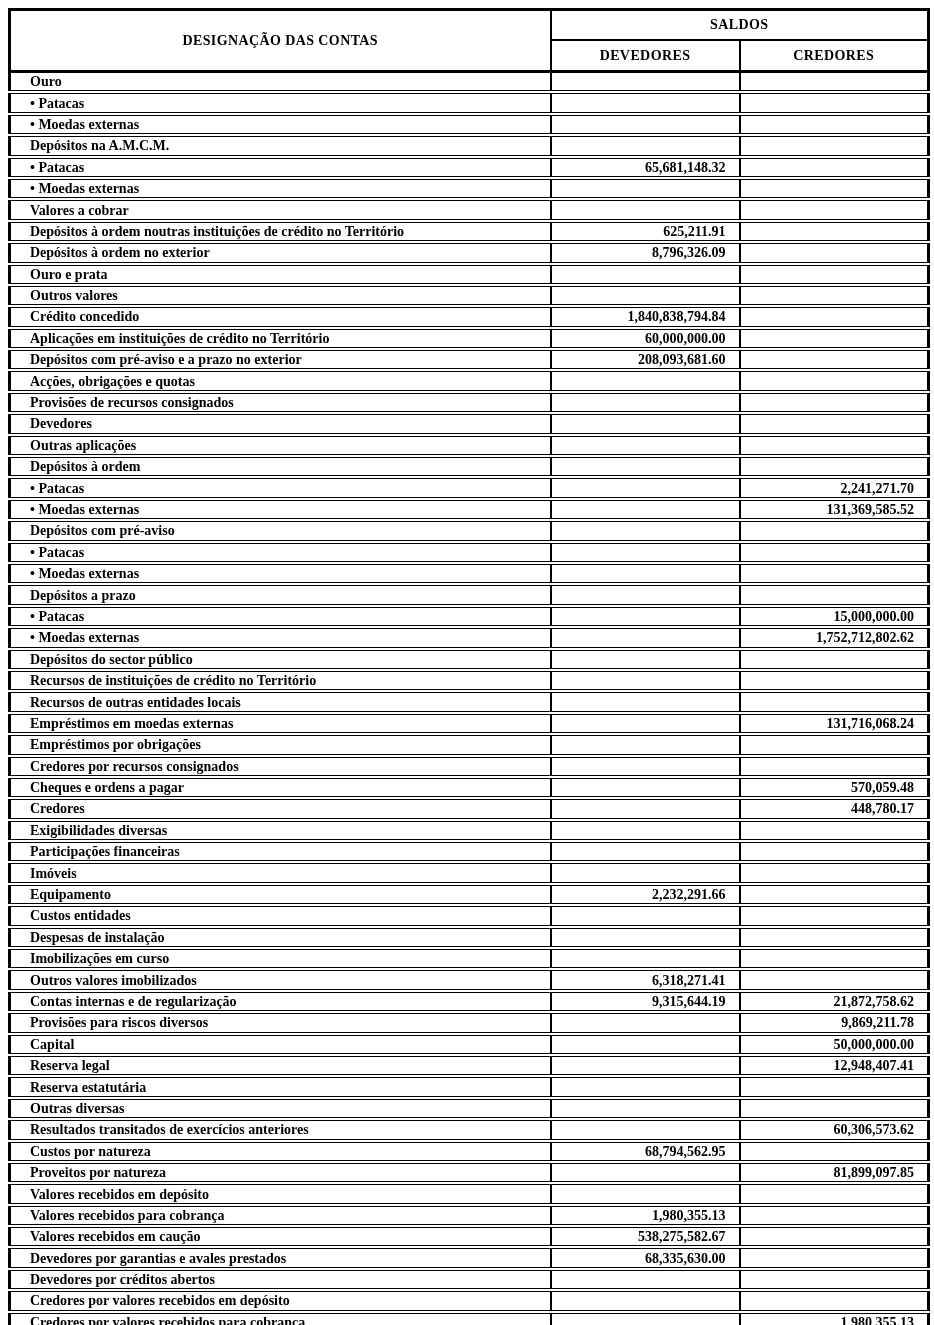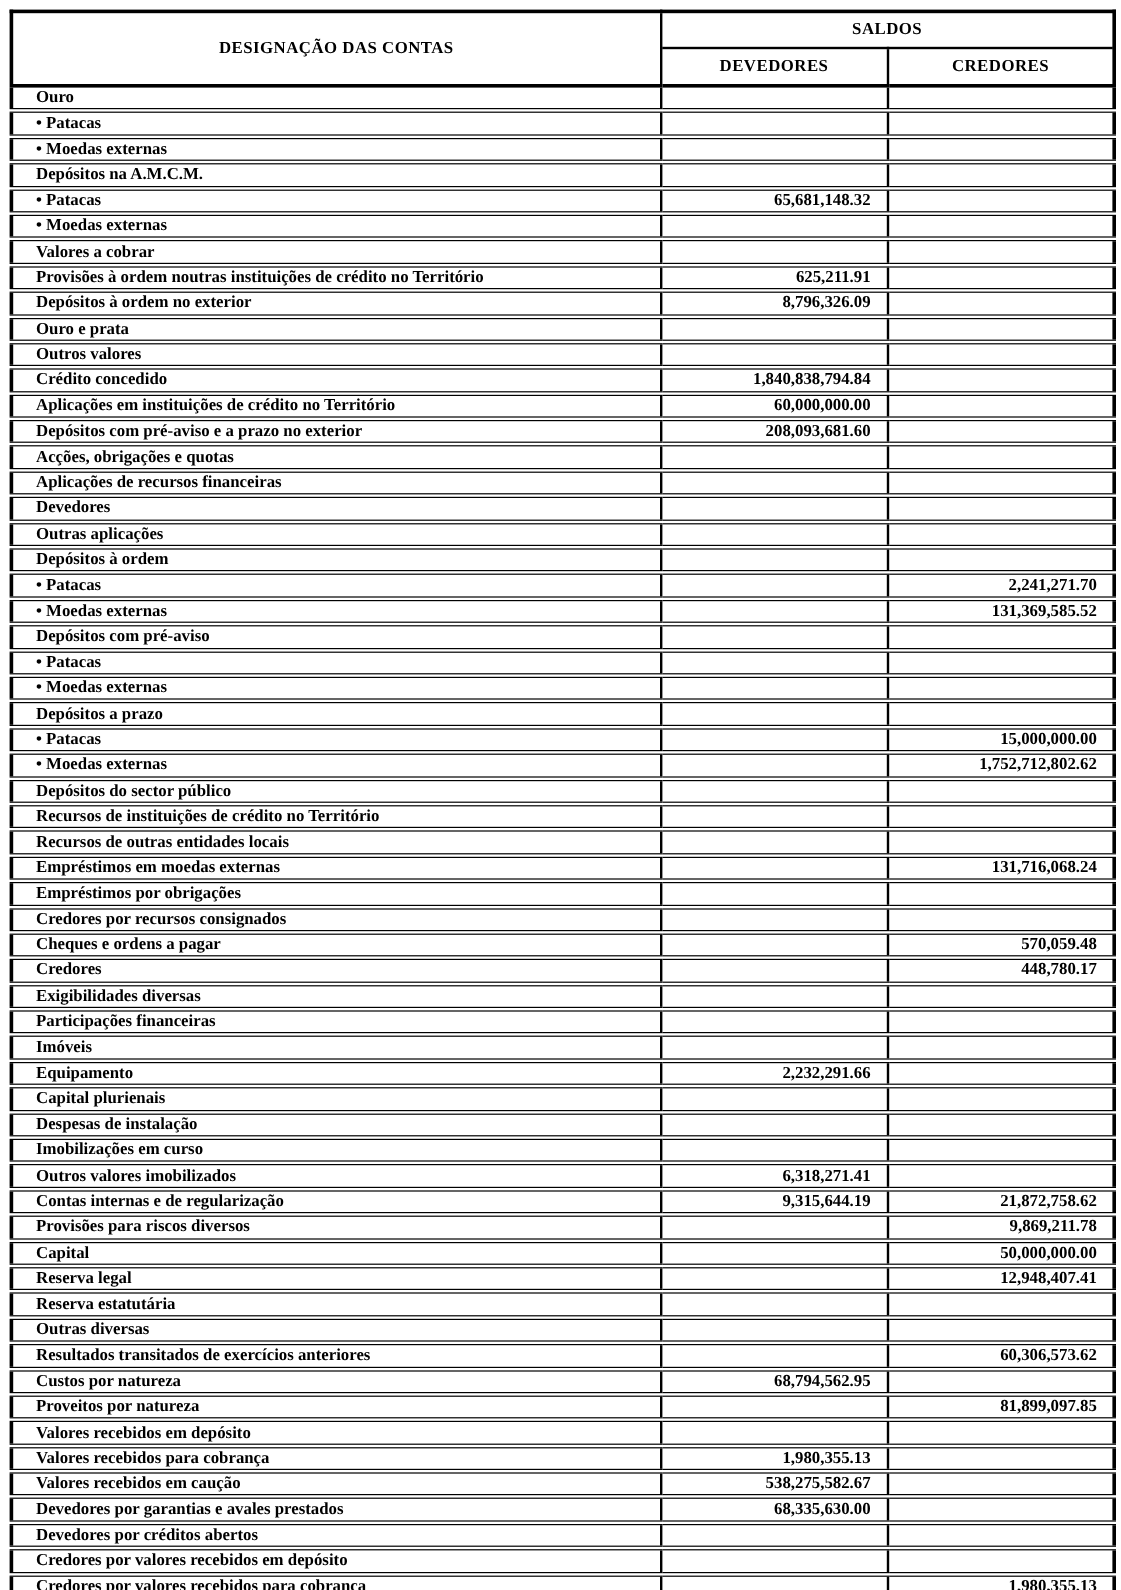--- a/index.html
+++ b/index.html
@@ -110,21 +110,21 @@
           <td class="lbl">• Moedas externas</td>
           <td class="num"></td>
           <td class="num"></td>
         </tr>
         <tr>
           <td class="lbl">Valores a cobrar</td>
           <td class="num"></td>
           <td class="num"></td>
         </tr>
         <tr>
-          <td class="lbl">Provisões à ordem noutras instituições de crédito no Território</td>
+          <td class="lbl">Depósitos à ordem noutras instituições de crédito no Território</td>
           <td class="num">625,211.91</td>
           <td class="num"></td>
         </tr>
         <tr>
           <td class="lbl">Depósitos à ordem no exterior</td>
           <td class="num">8,796,326.09</td>
           <td class="num"></td>
         </tr>
         <tr>
           <td class="lbl">Ouro e prata</td>
@@ -150,21 +150,21 @@
           <td class="lbl">Depósitos com pré-aviso e a prazo no exterior</td>
           <td class="num">208,093,681.60</td>
           <td class="num"></td>
         </tr>
         <tr>
           <td class="lbl">Acções, obrigações e quotas</td>
           <td class="num"></td>
           <td class="num"></td>
         </tr>
         <tr>
-          <td class="lbl">Aplicações de recursos financeiras</td>
+          <td class="lbl">Provisões de recursos consignados</td>
           <td class="num"></td>
           <td class="num"></td>
         </tr>
         <tr>
           <td class="lbl">Devedores</td>
           <td class="num"></td>
           <td class="num"></td>
         </tr>
         <tr>
           <td class="lbl">Outras aplicações</td>
@@ -270,21 +270,21 @@
           <td class="lbl">Imóveis</td>
           <td class="num"></td>
           <td class="num"></td>
         </tr>
         <tr>
           <td class="lbl">Equipamento</td>
           <td class="num">2,232,291.66</td>
           <td class="num"></td>
         </tr>
         <tr>
-          <td class="lbl">Capital plurienais</td>
+          <td class="lbl">Custos entidades</td>
           <td class="num"></td>
           <td class="num"></td>
         </tr>
         <tr>
           <td class="lbl">Despesas de instalação</td>
           <td class="num"></td>
           <td class="num"></td>
         </tr>
         <tr>
           <td class="lbl">Imobilizações em curso</td>

